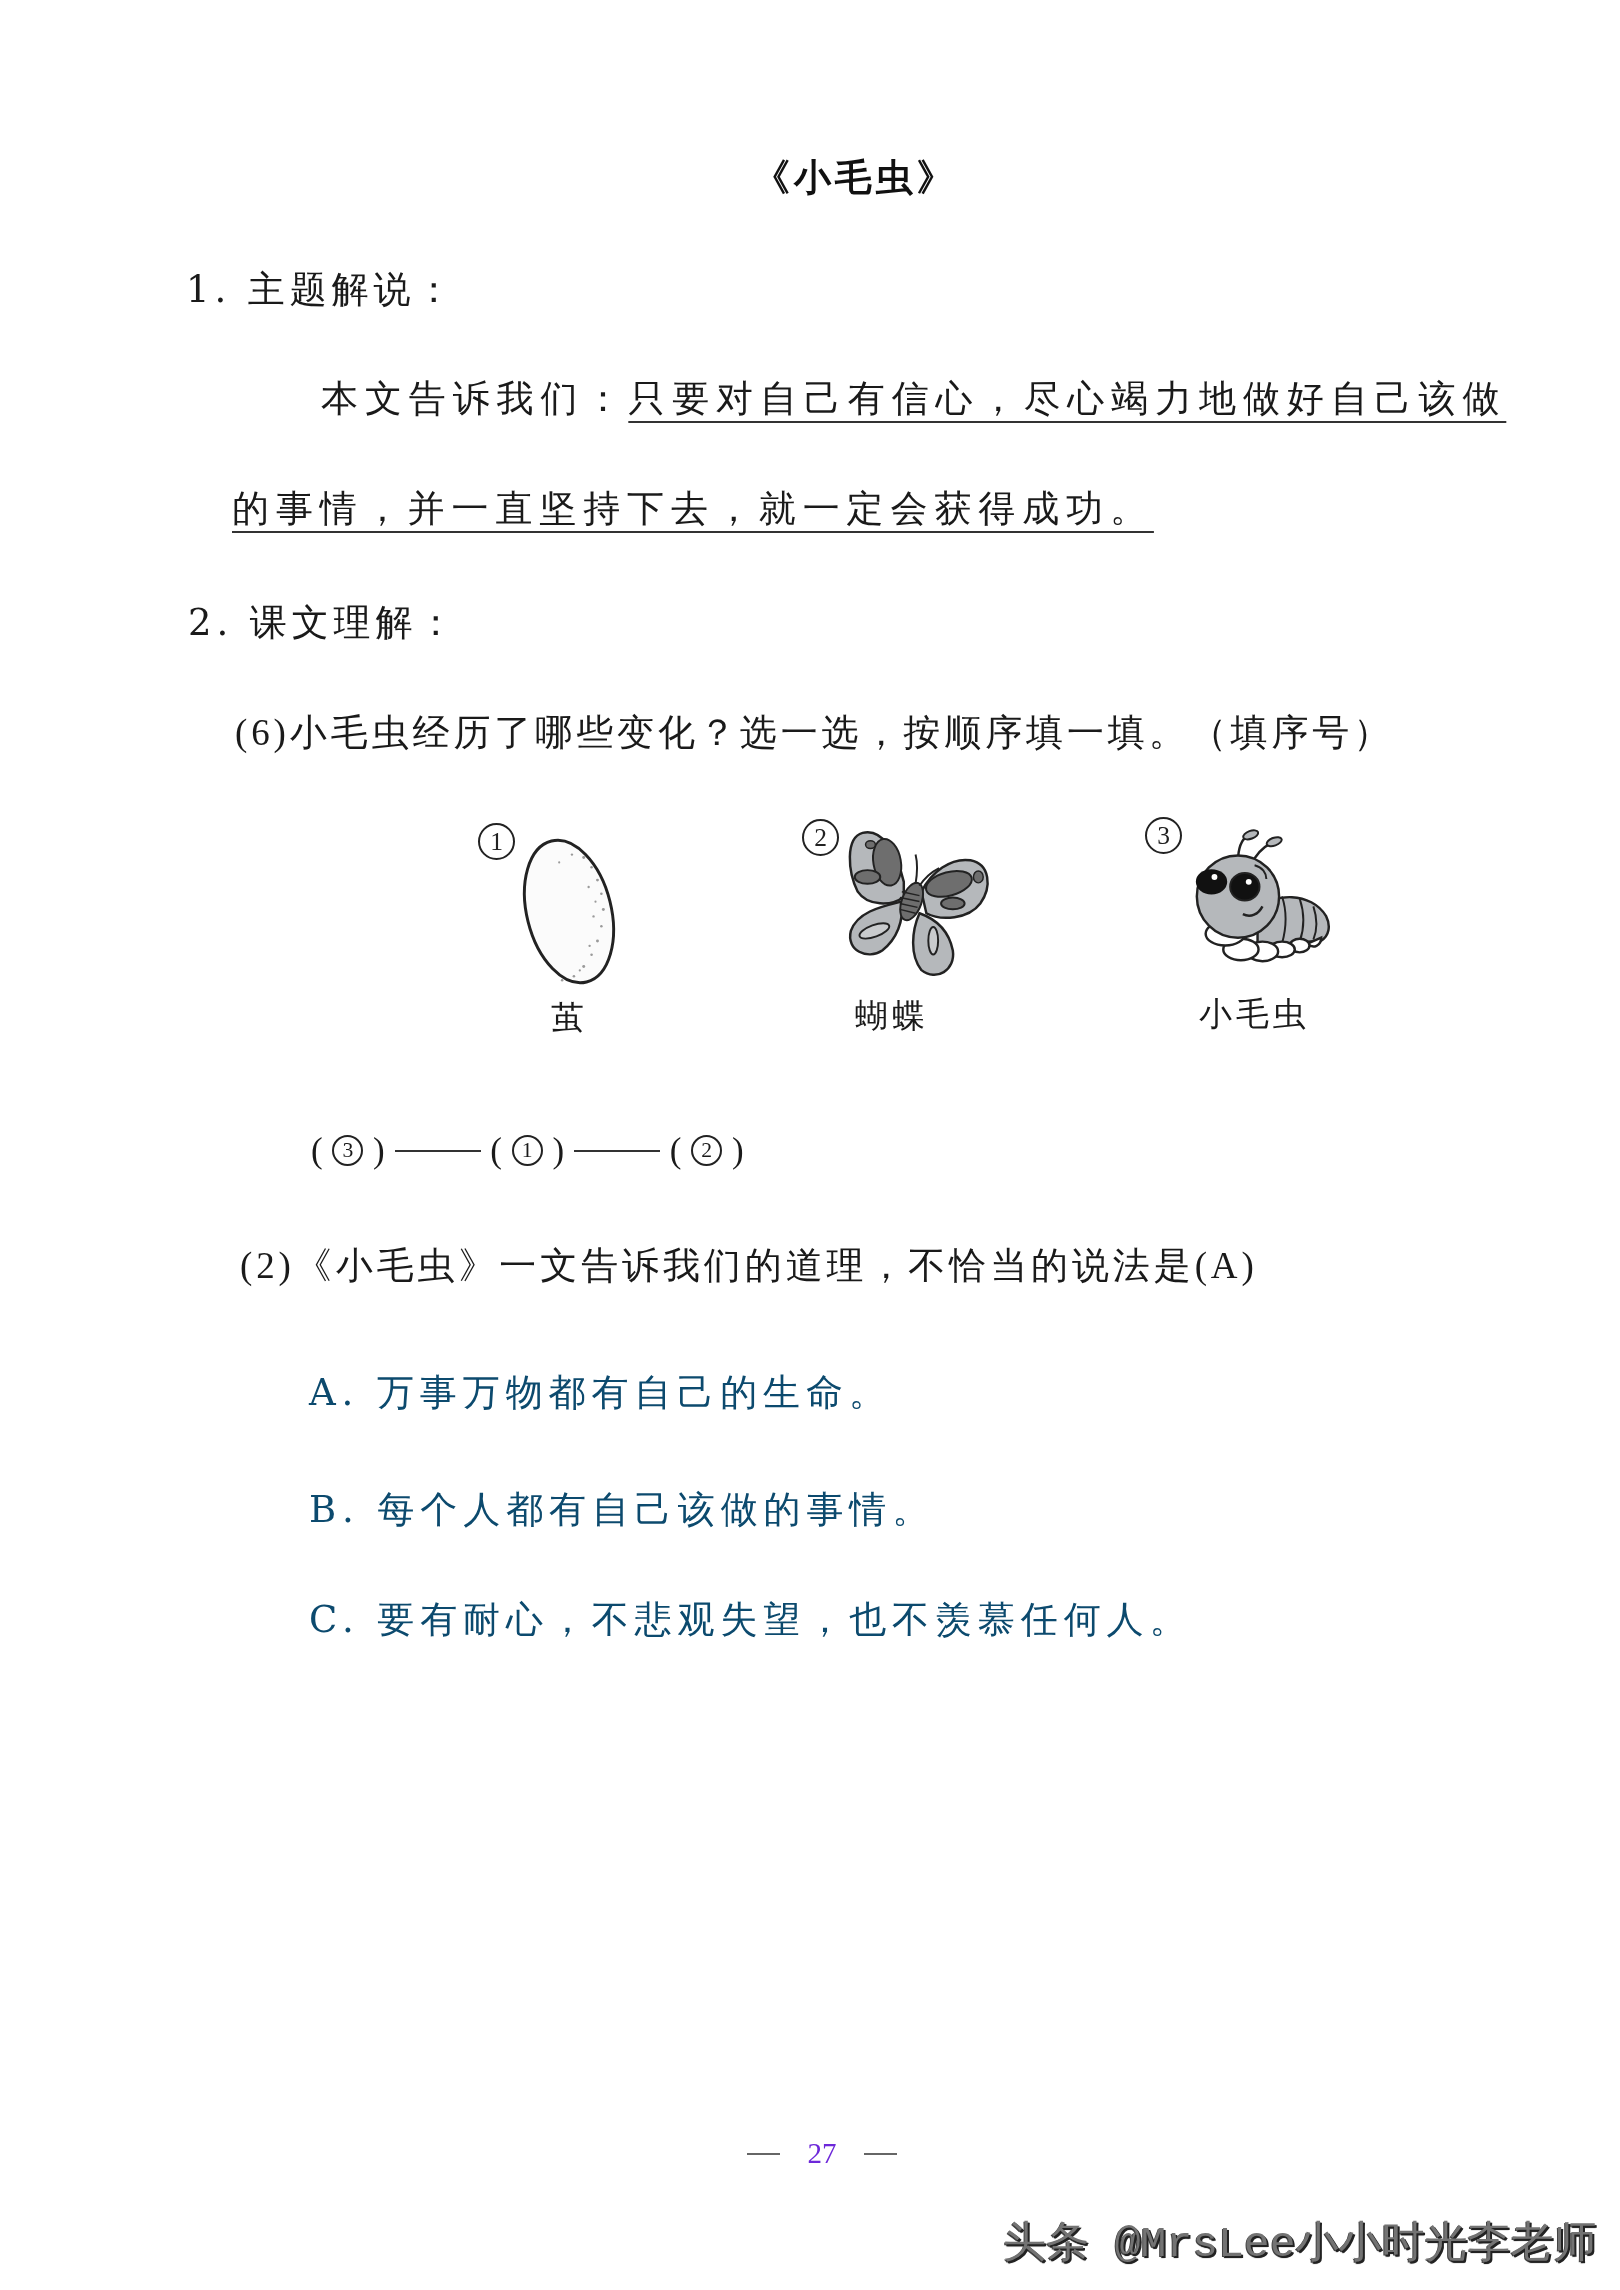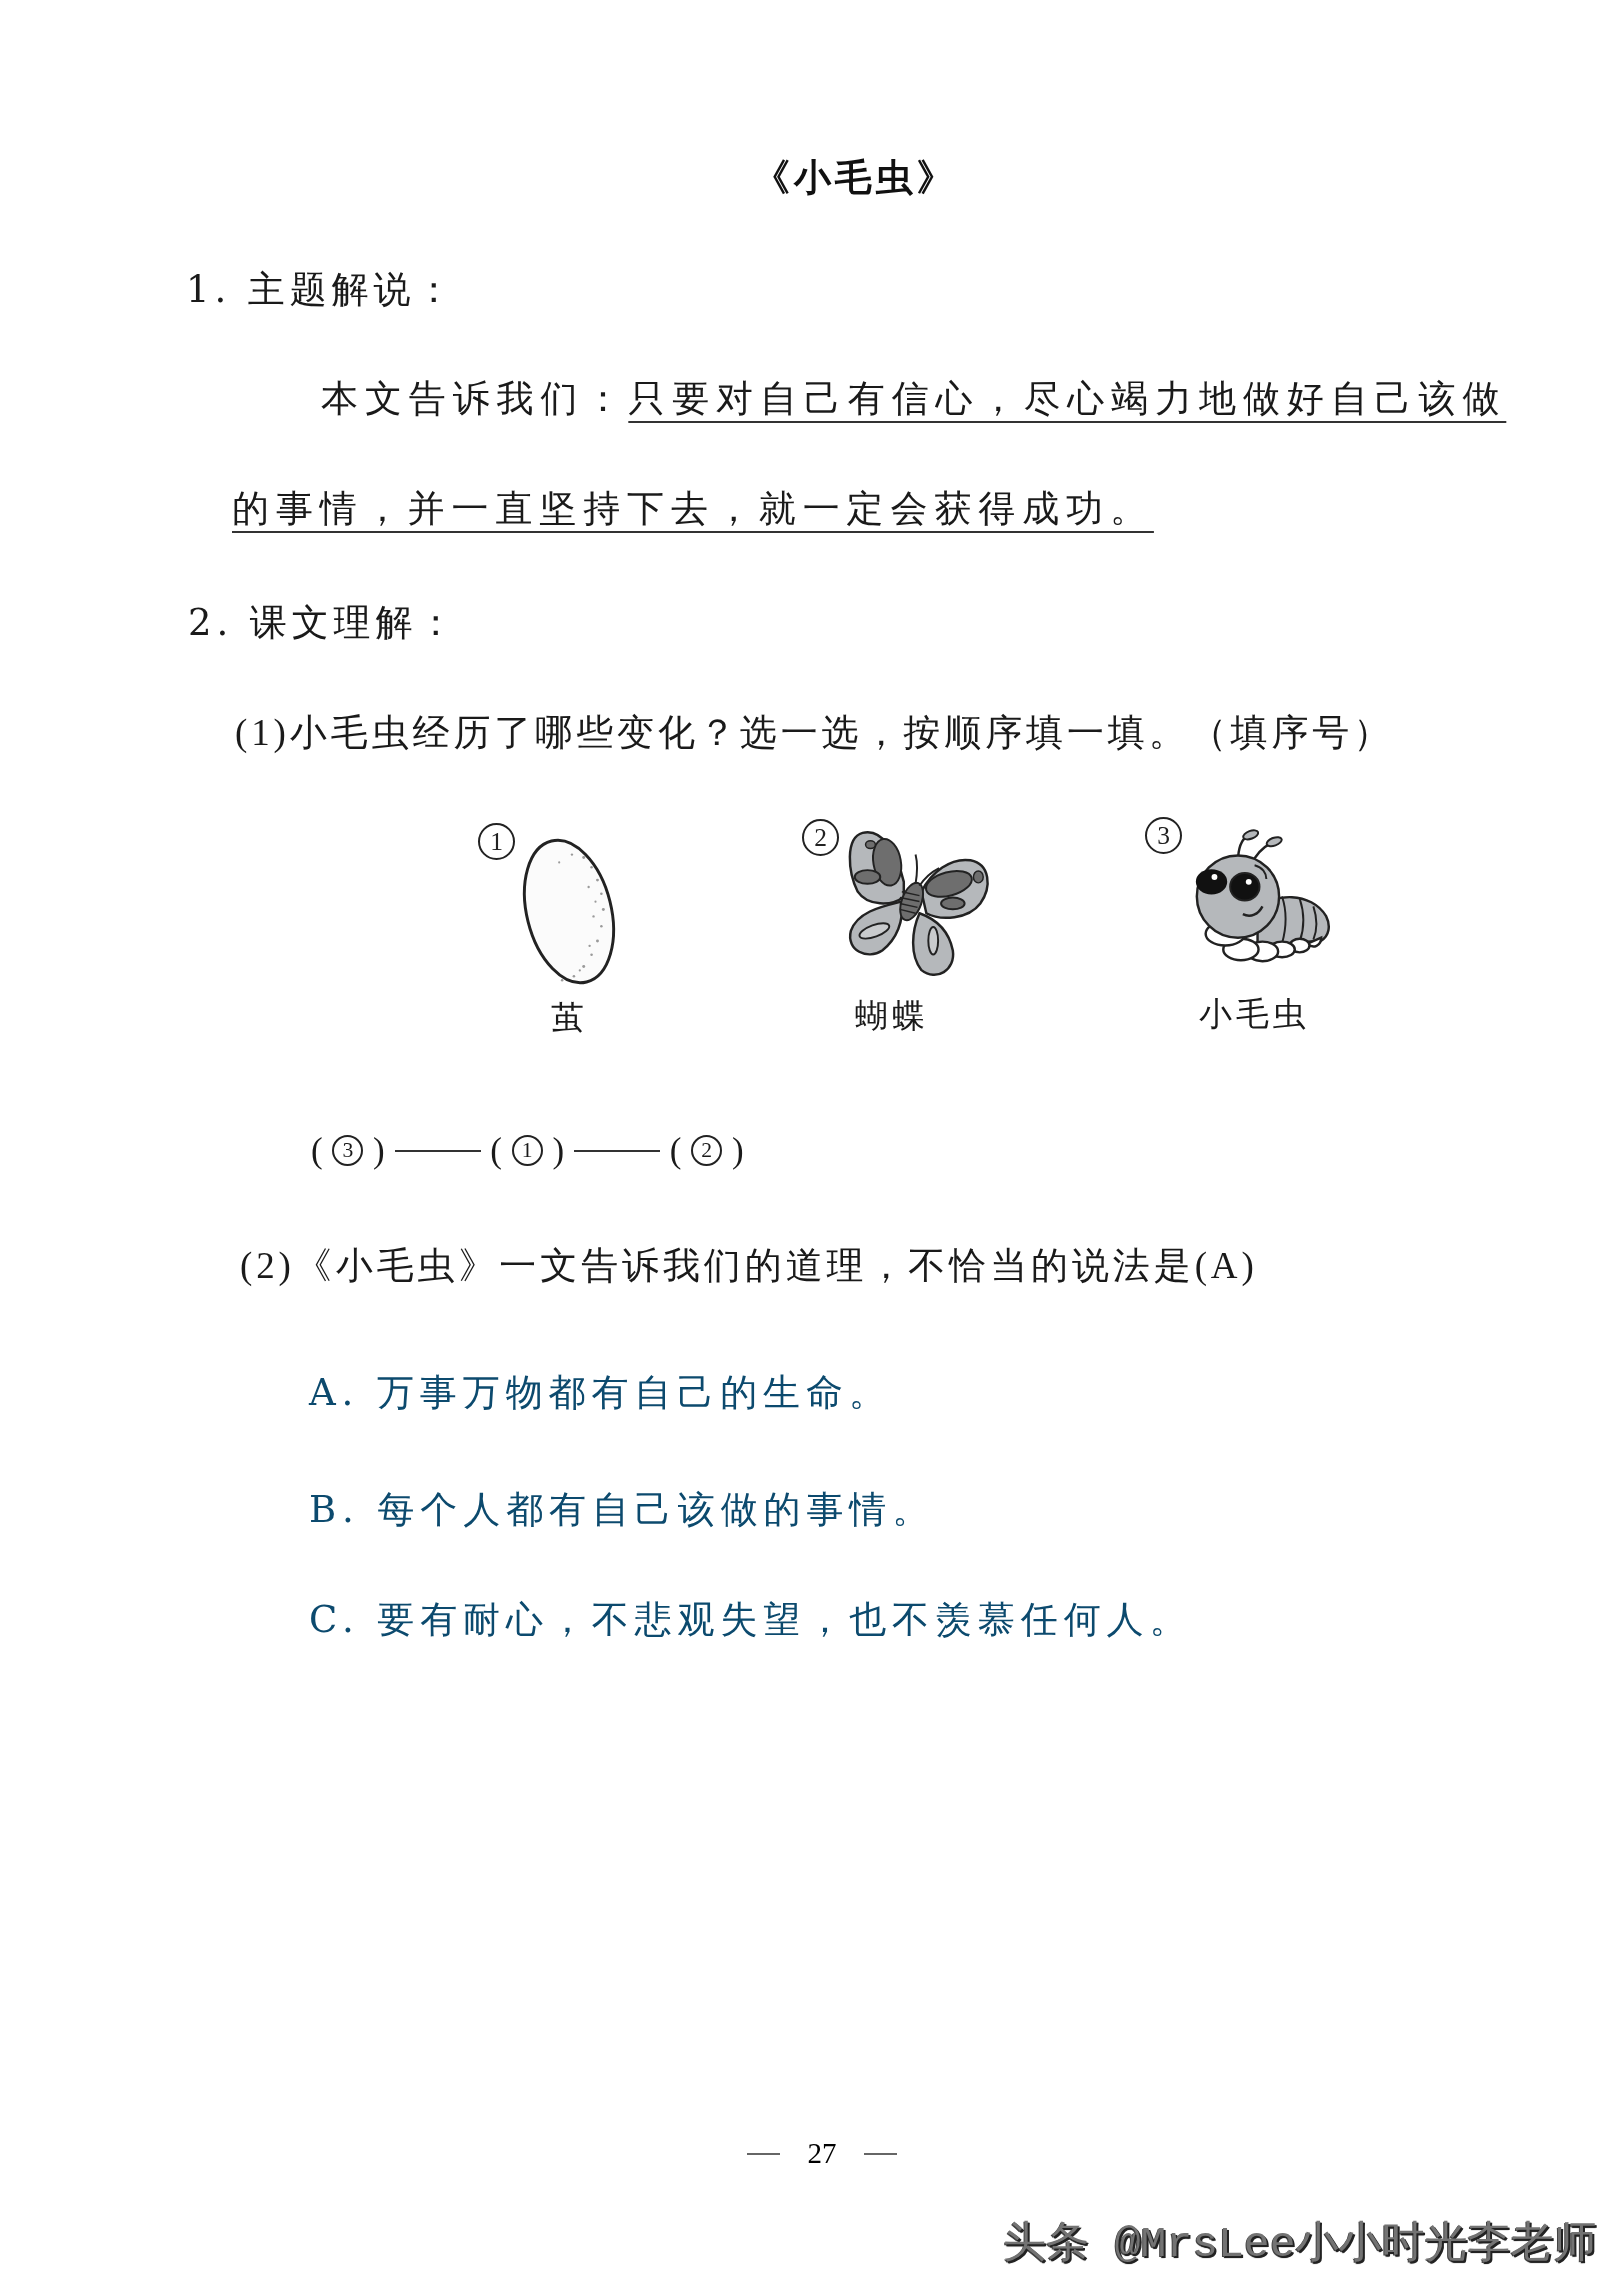--- a/index.html
+++ b/index.html
@@ -79,21 +79,21 @@
     .paren { font-size: 35px; padding: 0 3.9px; }
     .option {
       font-size: 37px;
       letter-spacing: 5.9px;
       color: #0c4a6e;
       margin-top: 15px;
     }
     .page-num {
       left: 747px; top: 2137px;
       font-size: 29px;
-      color: #000000;
+      color: #6d28d9;
       display: flex; align-items: center;
       font-family: "Liberation Serif", serif;
     }
     .pn-dash {
       display: inline-block; width: 33px; height: 2px; background: #666;
     }
     .watermark {
       left: 1003px; top: 2213px;
       font-size: 43px;
       color: #737373;
@@ -112,21 +112,21 @@
 <div class="abs body-line" style="left:321px; top:374px;">
   <span>本文告诉我们：</span><span class="underline-text">只要对自己有信心，尽心竭力地做好自己该做</span>
 </div>
 
 <div class="abs body-line" style="left:232px; top:484px;">
   <span class="underline-text">的事情，并一直坚持下去，就一定会获得成功。</span>
 </div>
 
 <div class="abs heading" style="left:188px; top:598px;">2. 课文理解：</div>
 
-<div class="abs body-line" style="left:235px; top:708px; letter-spacing:3.9px;">(1)小毛虫经历了哪些变化？选一选，按顺序填一填。（填序号）</div>
+<div class="abs body-line" style="left:235px; top:708px; letter-spacing:3.9px;">(6)小毛虫经历了哪些变化？选一选，按顺序填一填。（填序号）</div>
 
 <div class="abs fig-num" style="left:478px; top:823px;">1</div>
 <div class="abs" style="left:515px; top:833px; width:108px; height:157px;">
   <svg width="108" height="157" viewBox="0 0 110 160">
     <ellipse cx="55" cy="80" rx="43" ry="74" transform="rotate(-14 55 80)" fill="#fbfbfb" stroke="#222" stroke-width="3"></ellipse>
     <g fill="#9a9a9a">
       <circle cx="70" cy="25" r="1.5"></circle>
         <circle cx="78" cy="35" r="1.3"></circle>
         <circle cx="84" cy="48" r="1.5"></circle>
       <circle cx="88" cy="62" r="1.3"></circle>

